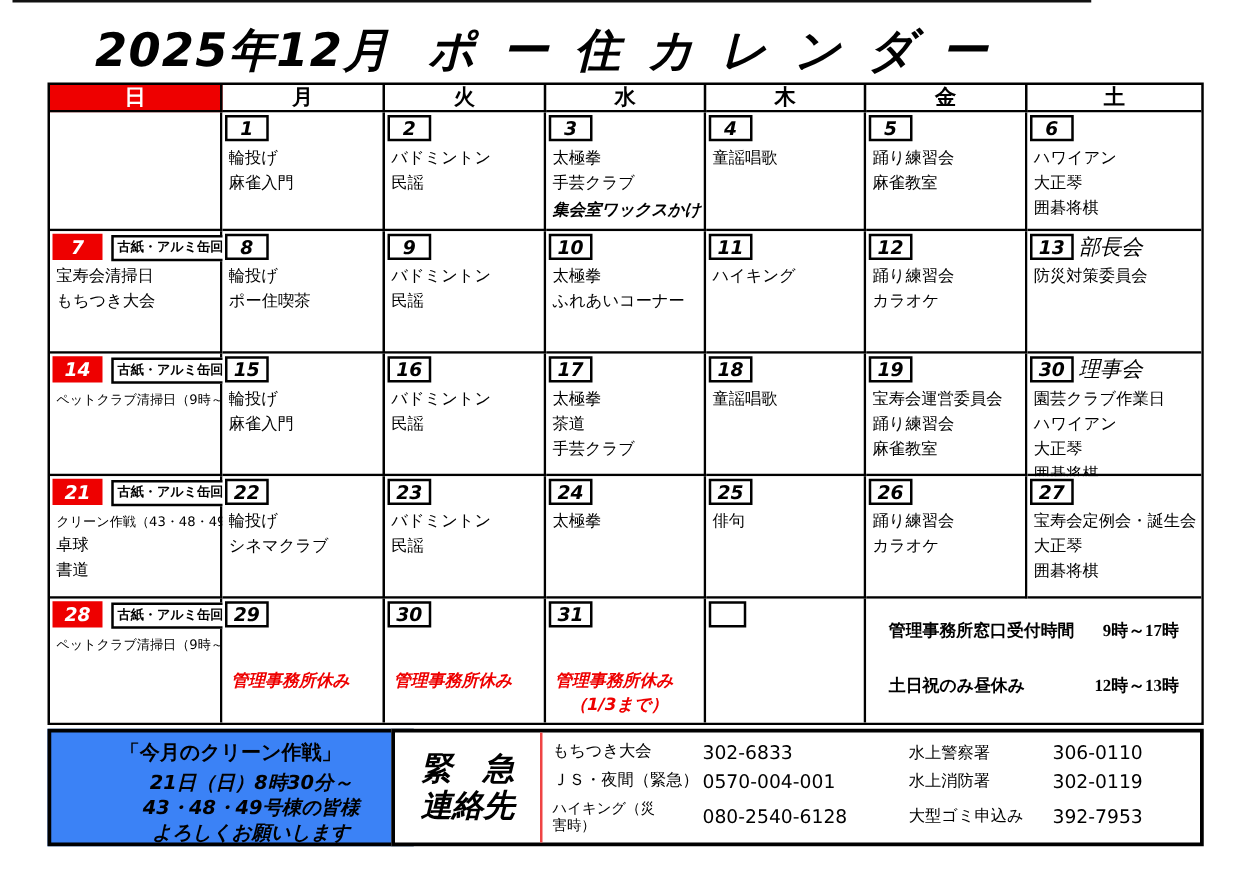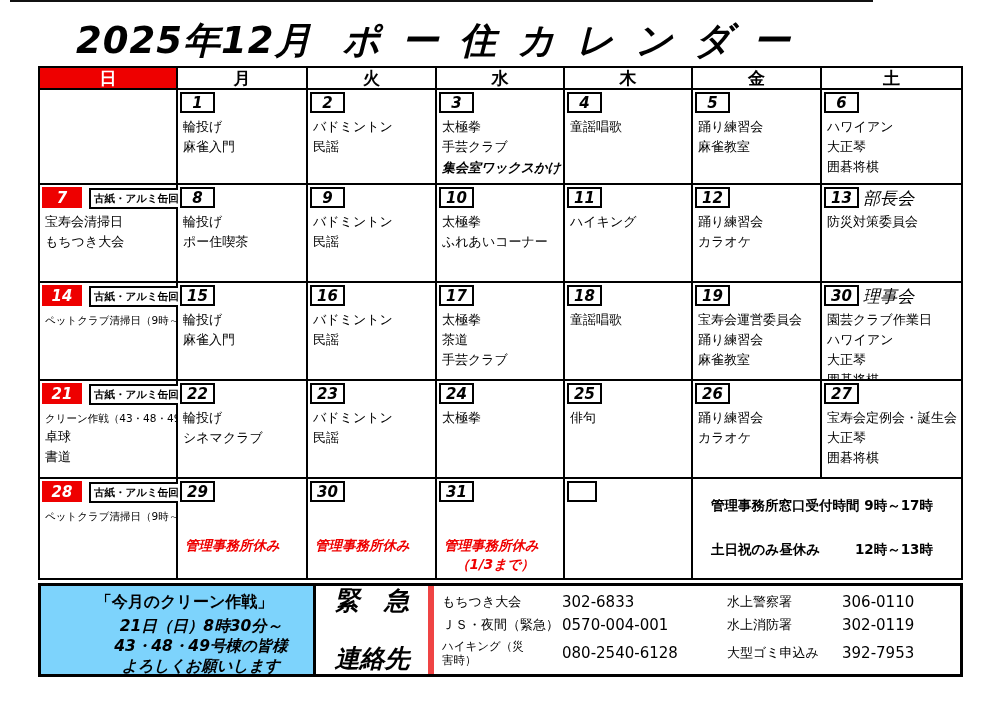--- a/index.html
+++ b/index.html
@@ -54,37 +54,37 @@
     position:absolute; left:7px; top:57px; color:#ee0000;
     font-weight:bold; font-style:italic; font-size:13.5px; line-height:19px; white-space:nowrap;
   }
   .note .l2 { margin-left:12px; }
   .footer-event {
     position:absolute; left:5px; bottom:6px;
     font-weight:bold; font-style:italic; font-size:13px; white-space:nowrap;
   }
 
   .office { padding:18px 10px 0 18px; display:flex; flex-direction:column; gap:28px; }
-  .office-line { display:flex; justify-content:space-between; font-size:13.5px; font-weight:bold; line-height:16px; }
-  .office-line .val { margin-right:18px; }
+  .office-line { display:flex; justify-content:space-between; font-size:13.5px; font-weight:bold; line-height:16px;font-family:Liberation Serif, serif; }
+  .office-line .val { margin-right:8px; }
 
   .clean-box {
     position:absolute; left:38px; top:583px; width:293px; height:94px;
-    border:3px solid #000; background:#7dd3fc; text-align:center; padding-top:6px;
+    border:3px solid #000; background:#3b82f6; text-align:center; padding-top:6px;
   }
   .clean-title { font-size:16px; font-weight:bold; line-height:20px; }
   .clean-lines { margin-top:4px; font-size:15.5px; font-weight:bold; font-style:italic; line-height:20px;padding-left:33px; }
 
   .emergency-box {
     position:absolute; left:313px; top:583px; width:650px; height:94px;
     border:3px solid #000; background:#fff; display:flex;
   }
   .em-label {
-    flex:0 0 118px; border-right:6px solid #ef4444;
-    display:flex; flex-direction:column; align-items:center; justify-content:space-between;
+    flex:0 0 118px; border-right:2px solid #ef4444;
+    display:flex; flex-direction:column; align-items:center; justify-content:center;
     font-size:25px; font-weight:bold; font-style:italic; line-height:30px; white-space:nowrap;
   }
   .em-contacts { flex:1; display:flex; flex-direction:column; justify-content:space-around; padding:5px 2px 5px 8px; }
   .em-row { display:flex; align-items:center; }
   .em-name1 { flex:0 0 120px; font-size:13px; line-height:14px; }
   .em-name1.small { flex-basis:92px; font-size:11.5px; word-break:break-all; margin-right:28px; }
   .em-phone1 { flex:0 0 165px; font-size:15px; font-weight:500; }
   .em-name2 { flex:0 0 115px; font-size:13px; }
   .em-phone2 { flex:1; font-size:15px; font-weight:500; }
 </style>

